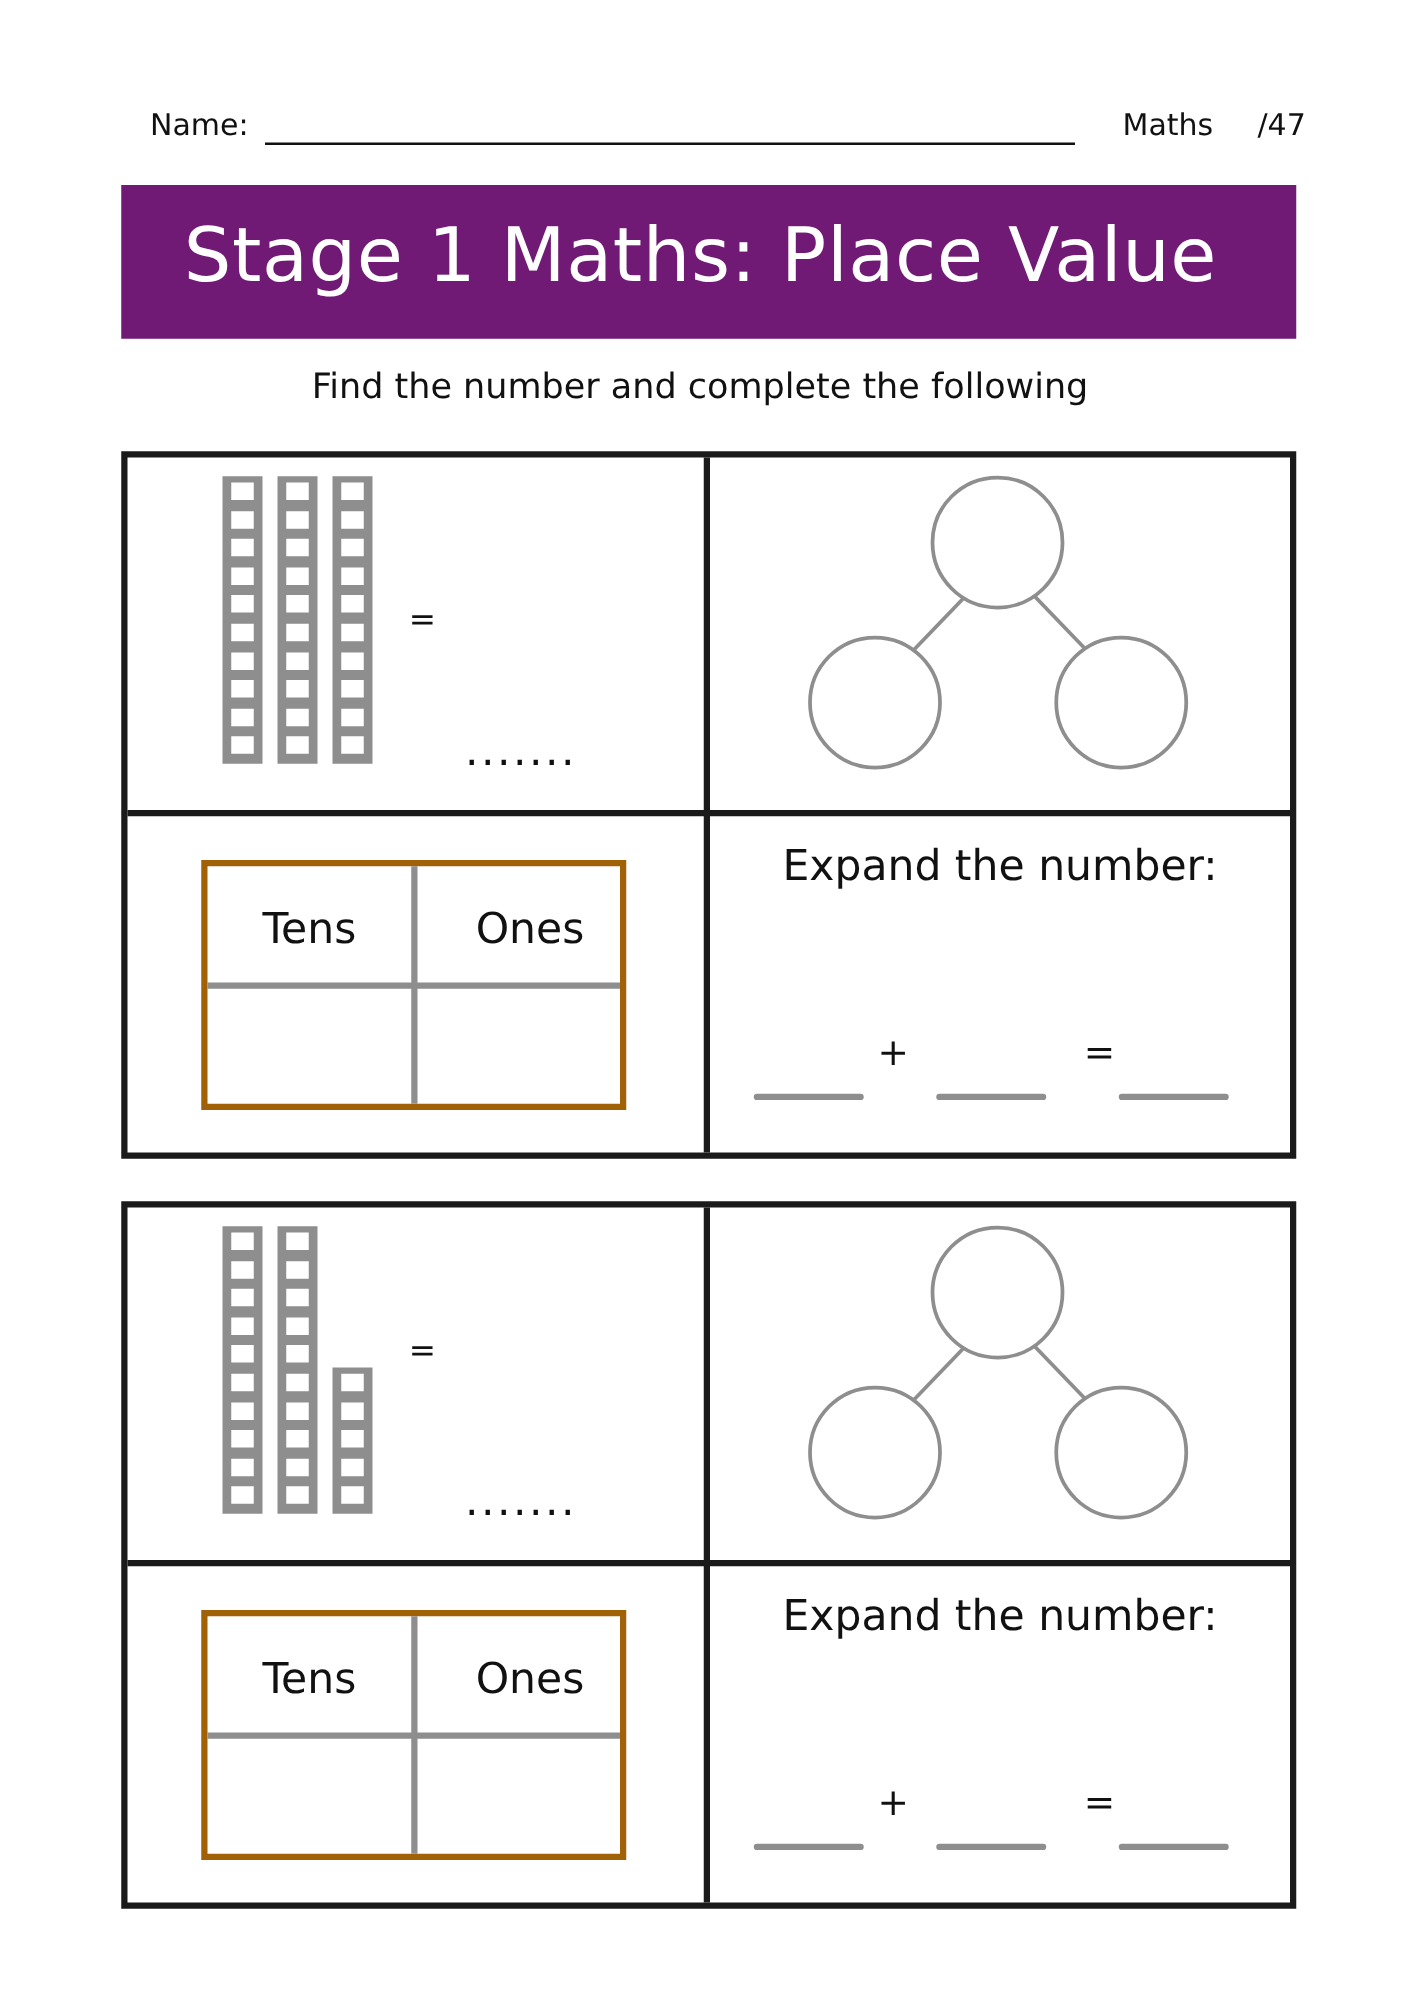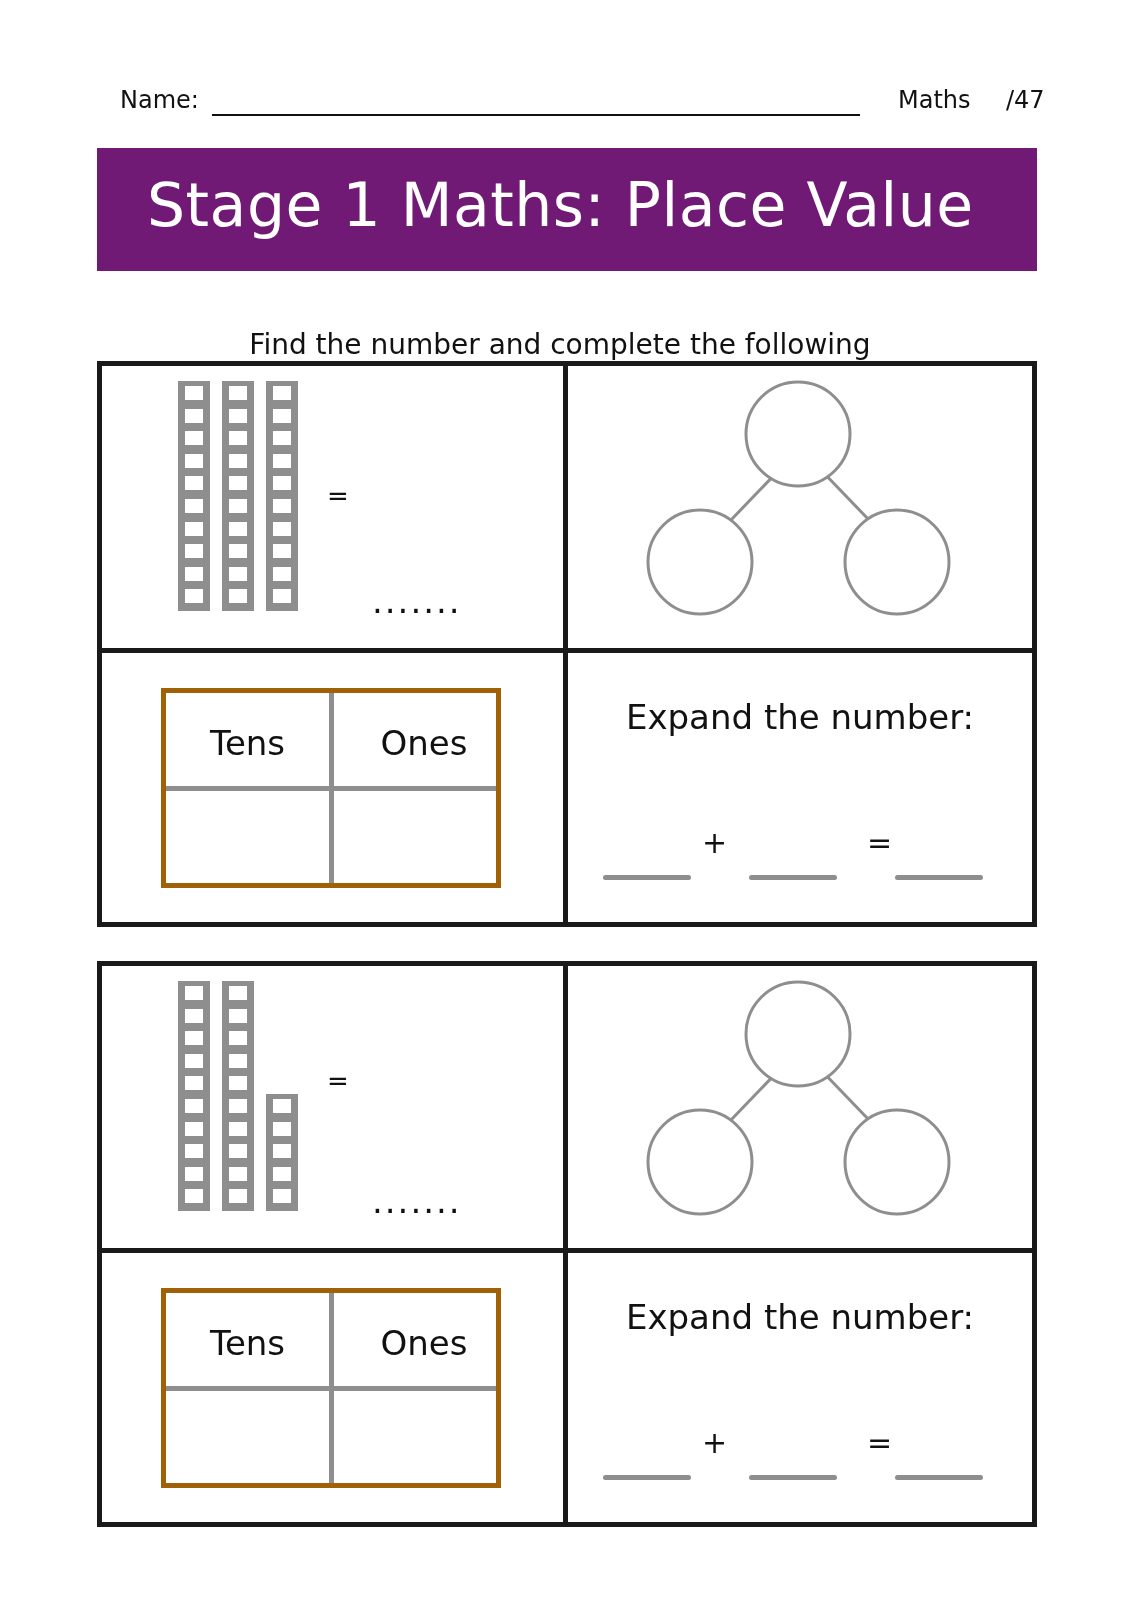--- a/index.html
+++ b/index.html
@@ -4,42 +4,42 @@
 <style>
   html, body { margin:0; padding:0; background:#ffffff; }
   body { width:1131px; height:1600px; position:relative; overflow:hidden; font-family:"DejaVu Sans", sans-serif; color:#111; }
   .hdr { position:absolute; top:82px; left:120px; width:940px; height:40px; }
   .name-label { position:absolute; left:0; top:4px; font-size:24px; }
   .name-line { position:absolute; left:92px; top:32px; width:648px; height:0; border-bottom:2px solid #111; }
   .score-label { position:absolute; left:778px; top:4px; font-size:24px; }
   .score-total { position:absolute; left:886px; top:4px; font-size:24px; }
   .title-bar { position:absolute; left:97px; top:148px; width:940px; height:123px; background:#701a75; }
   .title-text { position:absolute; left:50px; top:22px; font-size:60px; color:#fff; letter-spacing:0.5px; white-space:nowrap; }
-  .instructions { position:absolute; top:292px; left:0; width:1120px; text-align:center; font-size:28px;margin-top:36px; }
+  .instructions { position:absolute; top:292px; left:0; width:1120px; text-align:center; font-size:28px; }
   .problem { position:absolute; left:97px; width:940px; height:566px; border:5px solid #1a1a1a; box-sizing:border-box; }
   .p1 { top:361px; }
   .p2 { top:961px; }
   .vdiv { position:absolute; left:461px; top:0; width:5px; height:100%; background:#1a1a1a; }
   .hdiv { position:absolute; left:0; top:282px; width:100%; height:5px; background:#1a1a1a; }
   .cell { position:absolute; }
   .c-tl { left:0; top:0; width:461px; height:282px; }
   .c-tr { left:466px; top:0; width:464px; height:282px; }
   .c-bl { left:0; top:287px; width:461px; height:269px; }
   .c-br { left:466px; top:287px; width:464px; height:269px; }
   .rod { position:absolute; width:32px; background:#8e8e8e; }
   .cube { position:absolute; left:7px; width:18px; height:14px; background:#fff; }
   .eq-sign { position:absolute; left:225px; font-size:26px; }
   .answer-dots { position:absolute; left:270px; top:225px; font-size:34px; letter-spacing:2px; line-height:20px; }
   .pv-table { position:absolute; left:59px; top:35px; width:340px; height:200px; border:5px solid #a16207; box-sizing:border-box; }
   .pv-vline { position:absolute; left:163px; top:0; width:5px; height:100%; background:#8e8e8e; }
   .pv-hline { position:absolute; left:0; top:93px; width:100%; height:5px; background:#8e8e8e; }
   .pv-head { position:absolute; top:30px; font-size:34px; text-align:center; }
   .pv-tens { left:0; width:163px; }
   .pv-ones { left:177px; width:162px; }
-  .expand-title { position:absolute; top:20px; left:0; width:100%; text-align:center; font-size:34px;margin-top:24px; }
+  .expand-title { position:absolute; top:20px; left:0; width:100%; text-align:center; font-size:34px; }
   .blank { position:absolute; top:222px; width:88px; height:5px; border-radius:3px; background:#8e8e8e; }
   .op { position:absolute; top:172px; font-size:30px; }
   svg { position:absolute; left:0; top:0; }
 </style>
 </head>
 <body>
 
 <div class="hdr">
   <span class="name-label">Name:</span>
   <div class="name-line"></div>

